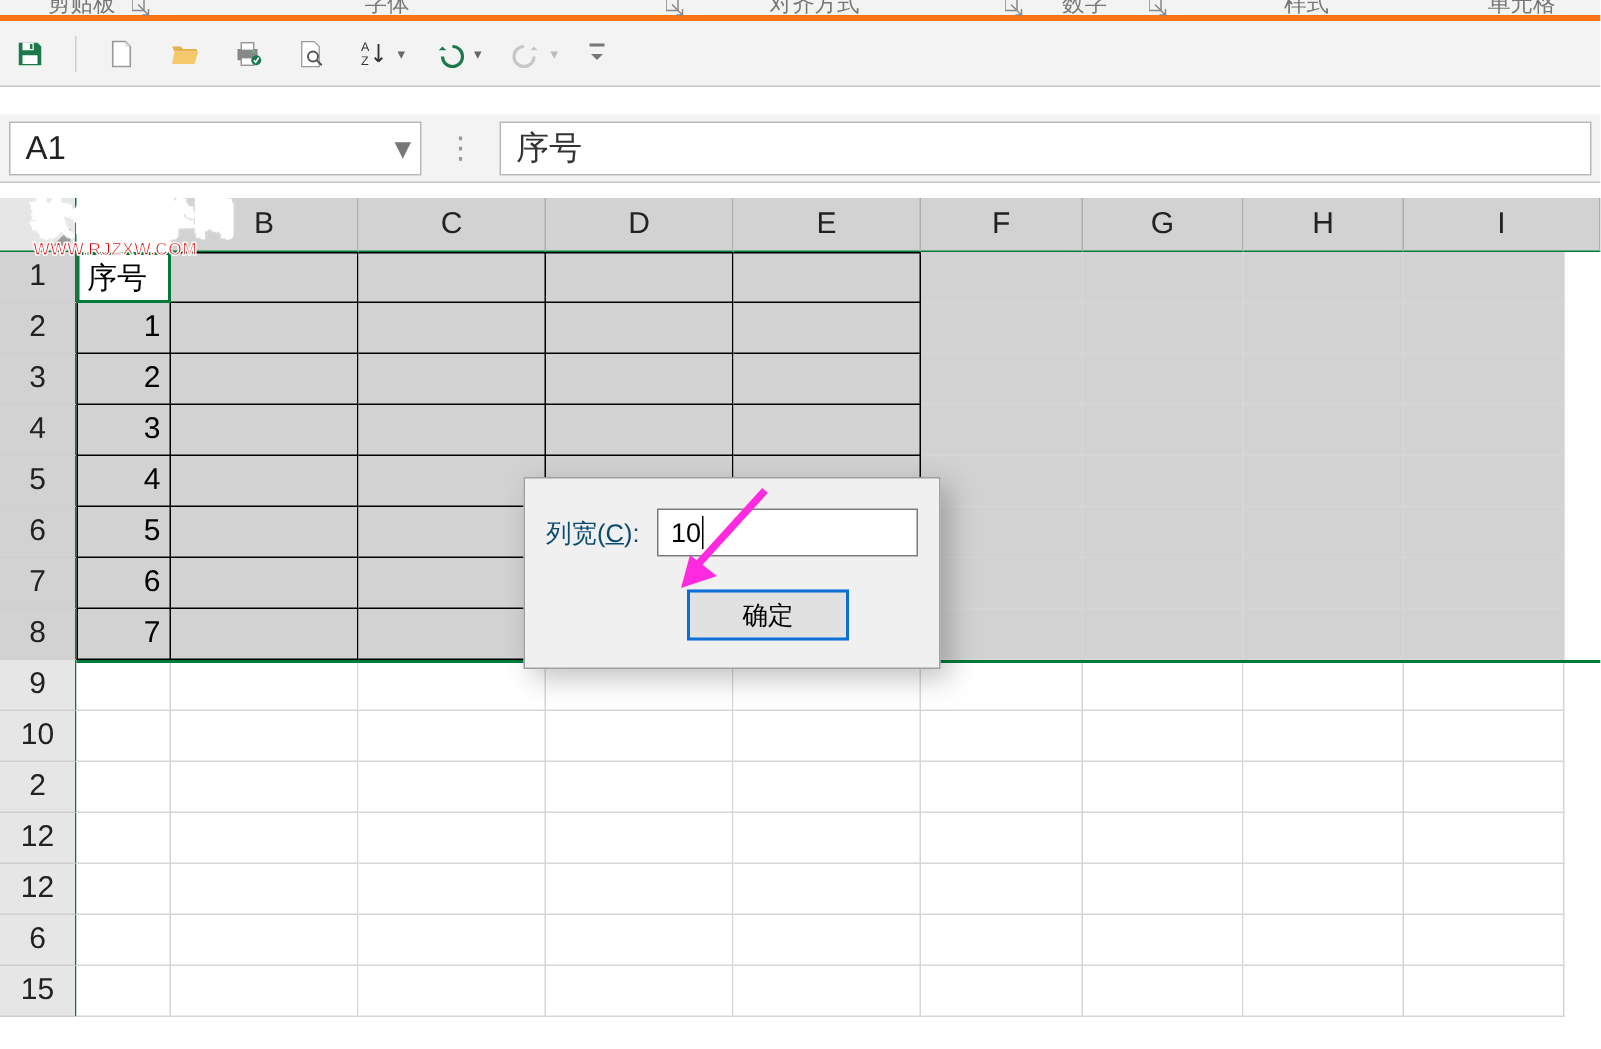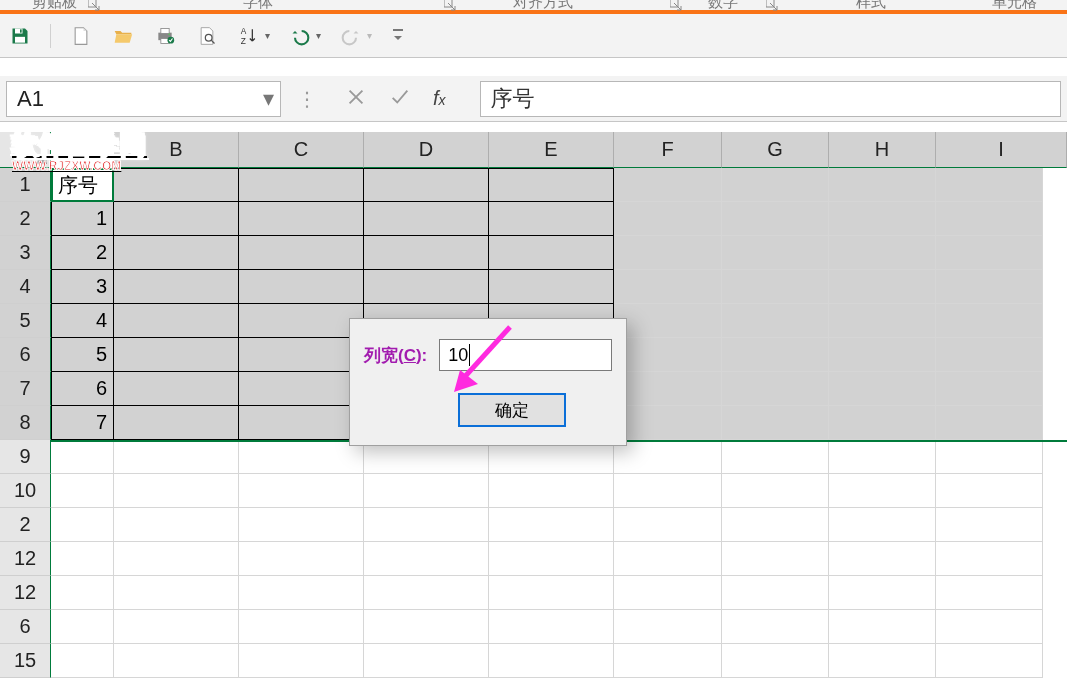--- a/index.html
+++ b/index.html
@@ -23,21 +23,21 @@
 .name-box { width: 275px; height: 36px; background: #fff; border: 1px solid #b7b7b7; display: flex; align-items: center; padding: 0 10px; font-size: 22px; color: #222; position: relative; }
 .name-box .dd-arrow { position: absolute; right: 6px; color: #777; }
 .fx-sep { width: 8px; display:flex; justify-content:center; }
 .fx-sep span { color:#999; font-size:20px;}
 .fx-controls { display: flex; align-items: center; gap: 22px; padding: 0 12px; height: 36px; }
 .fx-controls svg { width: 22px; height: 22px; }
 .fx-controls .fx { font-style: italic; font-size: 20px; color: #444; }
 .formula-input { flex: 1; height: 36px; background: #fff; border: 1px solid #b7b7b7; padding: 0 10px; font-size: 22px; color: #333; display:flex; align-items:center;}
 
 
-.watermark { position: absolute; left: 12px; top: 128px; z-index: 5; font-weight: 900; font-size: 26px; letter-spacing: 1px; text-decoration: underline; }
+.watermark { position: absolute; left: 22px; top: 128px; z-index: 5; font-weight: 900; font-size: 26px; letter-spacing: 1px; }
 .watermark .main { color: #0b5bd8; -webkit-text-stroke: 2px #fff; text-shadow: 0 0 4px #fff, 2px 2px 0 #fff, -2px -2px 0 #fff; }
 .watermark .sub { color: #d00; font-size: 12px; font-weight: 900; letter-spacing: 0; -webkit-text-stroke: 1px #fff; margin-top:-4px;}
 
 
 .grid-wrap { position: relative; margin-top: 10px; }
 .corner { position: absolute; left: 0; top: 0; width: 51px; height: 36px; background: #e6e6e6; border-right: 1.5px solid #007b3b; border-bottom: 1.5px solid #007b3b; }
 .corner::after{content:"";position:absolute;right:3px;bottom:3px;width:0;height:0;border-left:12px solid transparent;border-bottom:12px solid #999;}
 .col-headers { display: flex; position: absolute; left: 51px; top: 0; height: 36px; }
 .col-h { display:flex; align-items:center; justify-content:center; background:#d2d2d2; border-right:1px solid #aeaeae; border-bottom:1.5px solid #007b3b; font-size:20px; color:#222;}
 .row-headers { position: absolute; left:0; top:36px; width:51px; }
@@ -56,21 +56,21 @@
 .sel-outline { position:absolute; border:2px solid #007b3b; pointer-events:none; }
 .sel-bottom { position:absolute; border-bottom:2px solid #007b3b; pointer-events:none;}
 
 
 .dialog { position:absolute; left:349px; top:318px; width:278px; background:#f0f0f0; border:1px solid #a0a0a0; box-shadow:6px 6px 18px rgba(0,0,0,0.25); z-index:20;}
 .dialog-title { background:#0b98a8; color:#fff; height:36px; display:flex; align-items:center; padding:0 12px; font-size:17px; }
 .dialog-title .spacer{flex:1;}
 .dialog-title .hbtn{width:34px;text-align:center;font-size:18px;cursor:pointer;}
 .dialog-body { padding:20px 14px 18px; }
 .dlg-row{display:flex;align-items:center;gap:12px;margin-bottom:22px;}
-.dlg-label{font-size:17px;color:#a21caf;font-weight:bold;}
+.dlg-label{font-size:17px;color:#0c4a6e;}
 .dlg-label u{text-decoration:underline;}
 .dlg-input{flex:1;height:32px;border:1px solid #7a7a7a;background:#fff;padding:0 8px;font-size:18px;display:flex;align-items:center;}
 .dlg-input .cursor{display:inline-block;width:1px;height:22px;background:#000;margin-left:1px;}
 .dlg-btns{display:flex;gap:22px;justify-content:center;}
 .dlg-btn{width:108px;height:34px;border:1px solid #adadad;background:#e1e1e1;font-size:17px;cursor:pointer;display:flex;align-items:center;justify-content:center;margin-left:48px;}
 .dlg-btn.primary{border:2px solid #0b6fd8;}
 
 
 .arrow { position:absolute; left:440px; top:322px; z-index:30; pointer-events:none;}
 .arrow svg{width:90px;height:80px;}
@@ -179,29 +179,20 @@
 </div>
 
 <div class="formula-row">
   <div class="name-box">
     <span>A1</span>
     <span class="dd-arrow">▾</span>
   </div>
   <div class="fx-sep">
       <span>⋮</span>
     </div>
-  <div class="fx-controls">
-    <span style="color:#999"><svg viewBox="0 0 24 24">
-          <path d="M5 5l14 14M19 5L5 19" stroke="#999" stroke-width="2"></path>
-        </svg></span>
-    <span style="color:#999"><svg viewBox="0 0 24 24">
-          <path d="M4 13l5 5L20 5" stroke="#999" stroke-width="2" fill="none"></path>
-        </svg></span>
-    <span class="fx">f<span style="font-size:14px">x</span></span>
-  </div>
   <div class="formula-input">
     <span>序号</span>
   </div>
 </div>
 
 <div class="watermark">
   <div class="main">软件自学网</div>
   <div class="sub">WWW.RJZXW.COM</div>
 </div>
 

